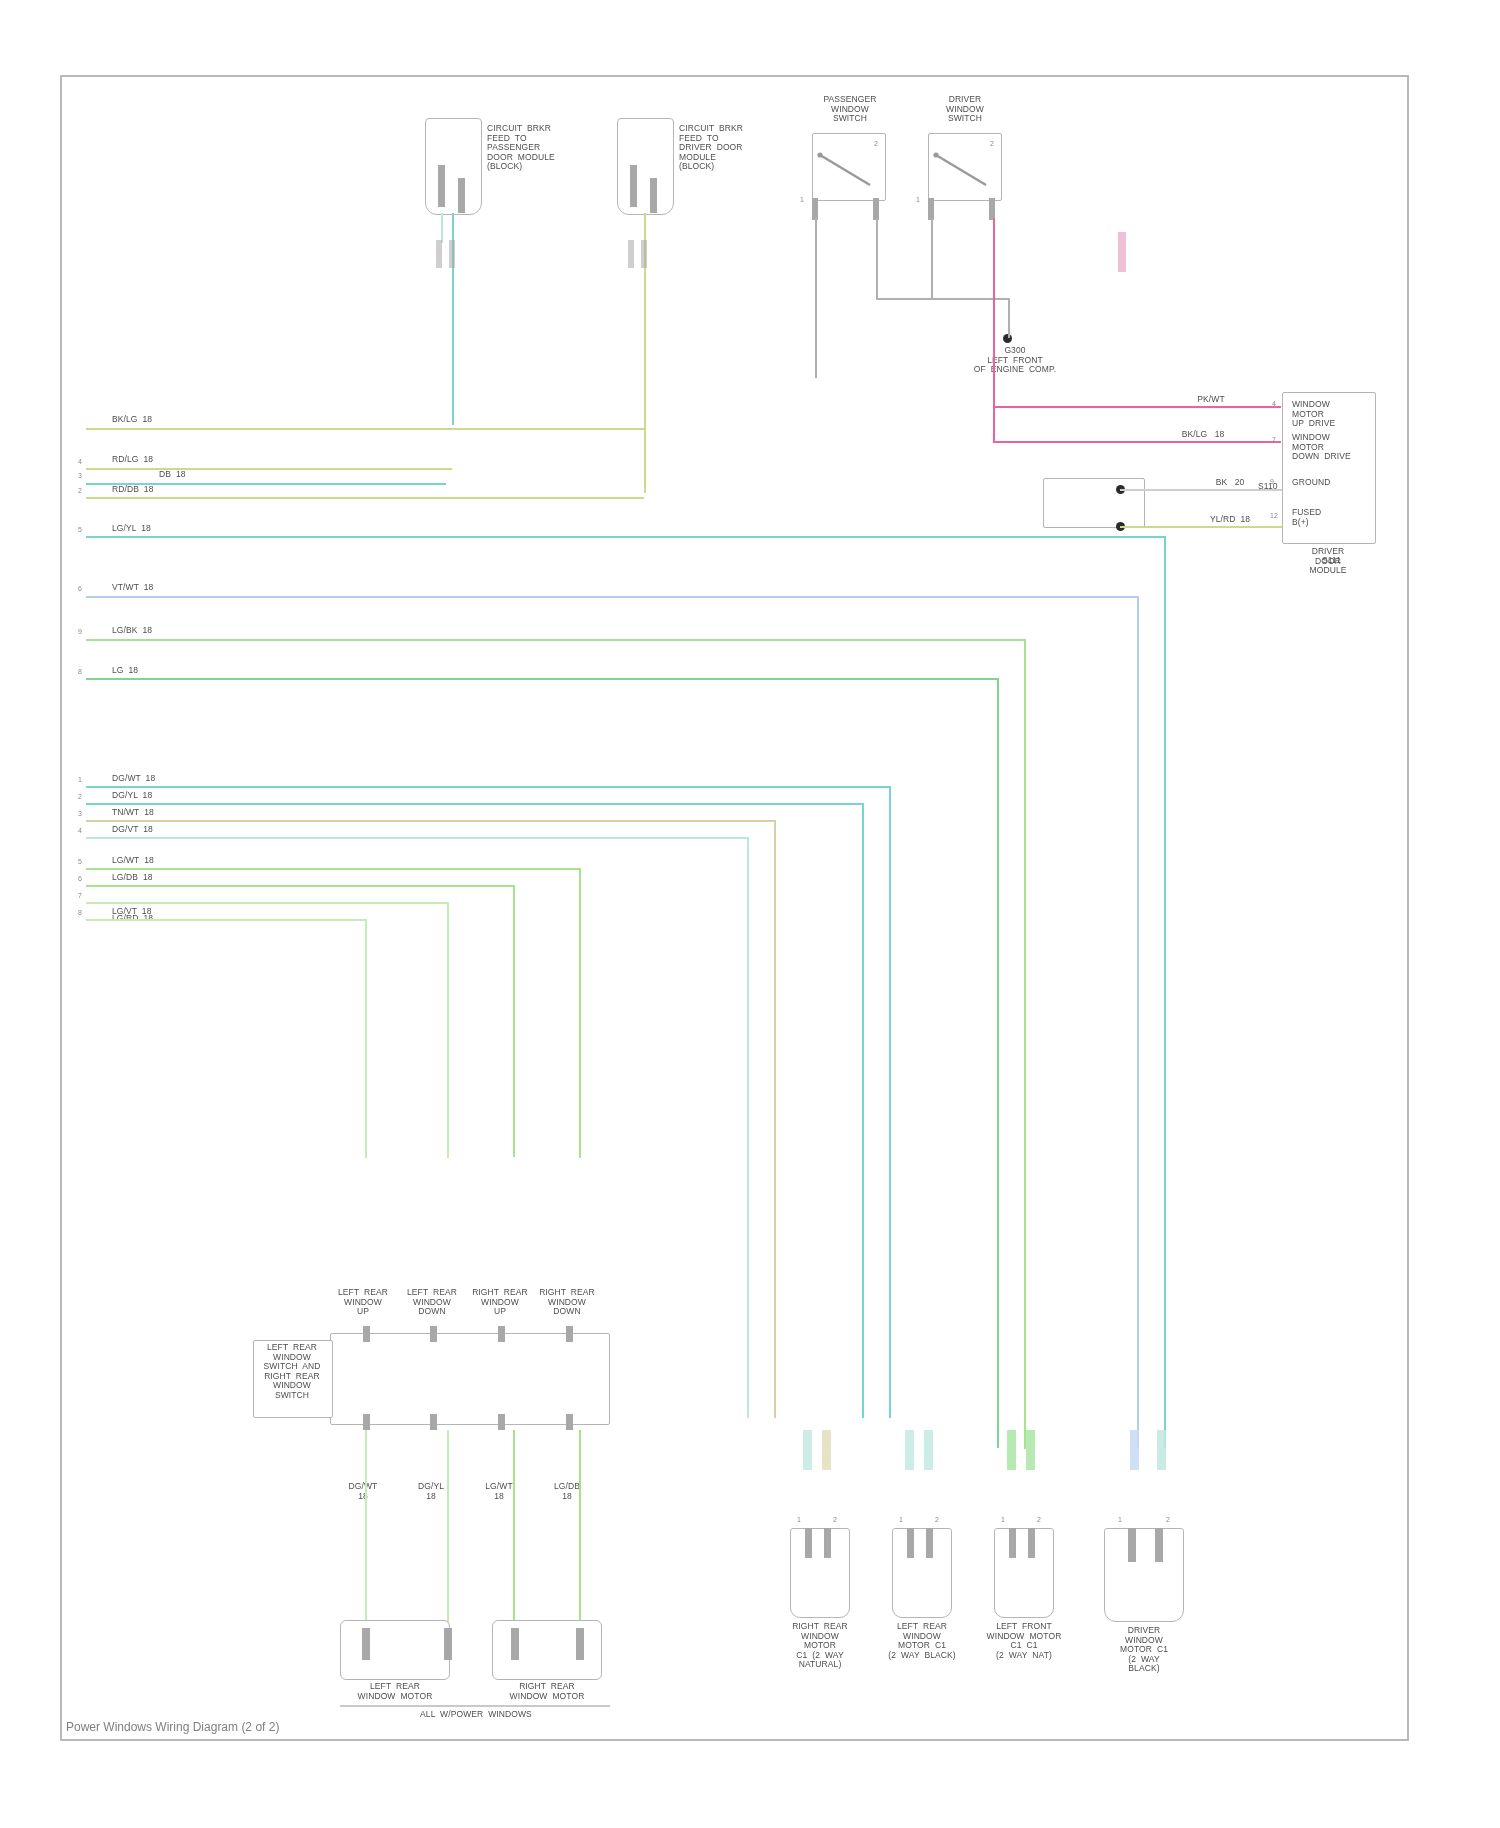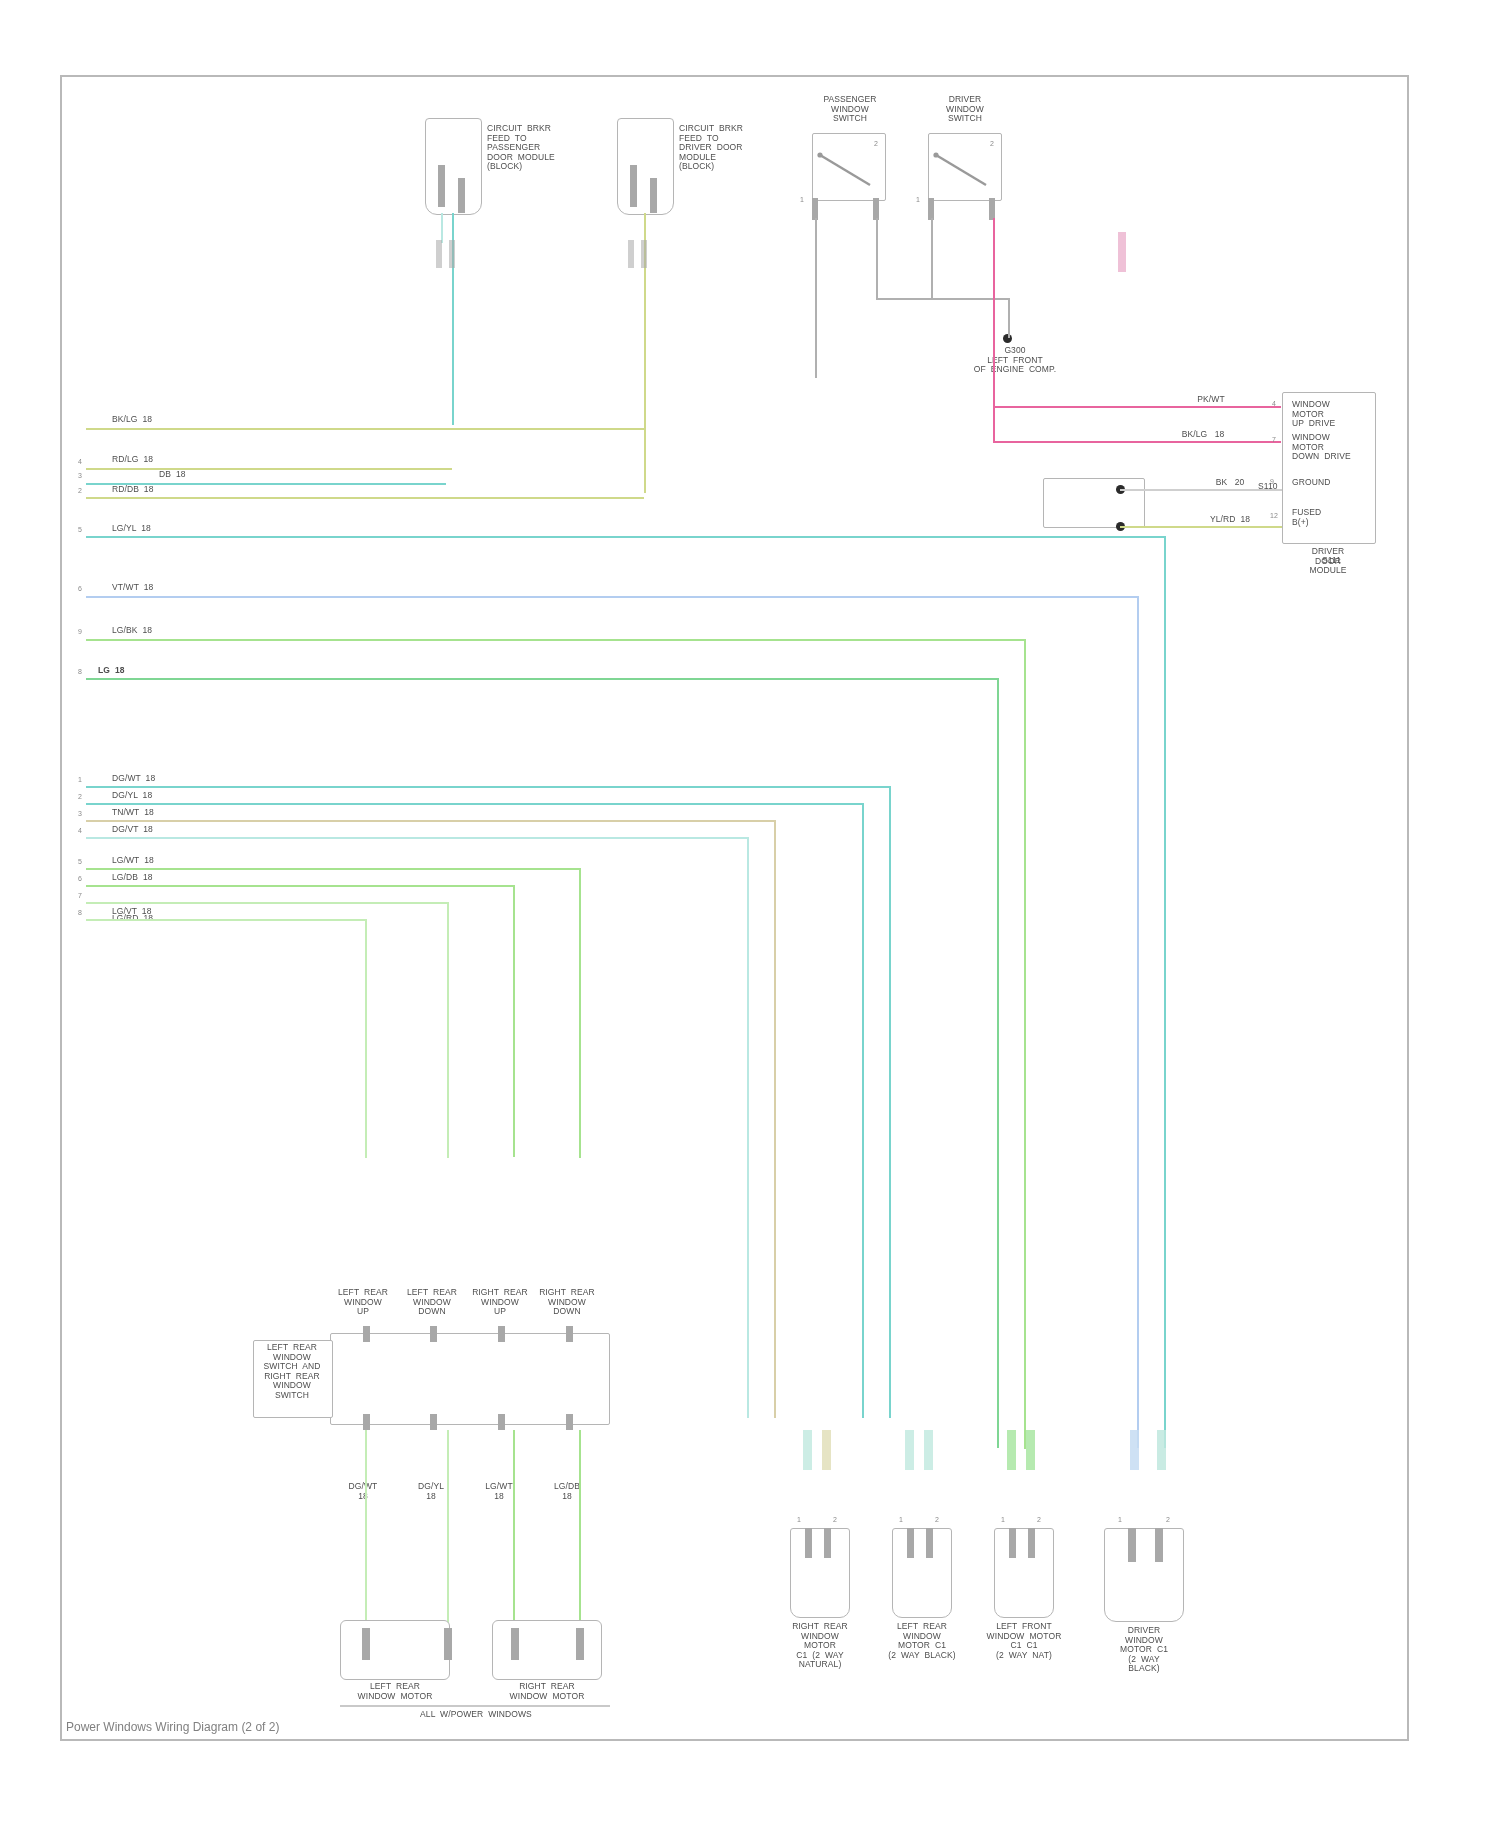--- a/index.html
+++ b/index.html
@@ -155,21 +155,21 @@
   <div class="lbl" style="left:112px;top:583px;">VT/WT  18</div>
   <div class="wire wh" style="left:86px;top:596px;width:1053px;border-top-color:#b3cdf0;"></div>
   <div class="wire wv" style="left:1137px;top:596px;height:852px;border-left-color:#b3cdf0;"></div>
 
   <div class="cnum" style="left:78px;top:628px;">9</div>
   <div class="lbl" style="left:112px;top:626px;">LG/BK  18</div>
   <div class="wire wh" style="left:86px;top:639px;width:940px;border-top-color:#a6e38f;"></div>
   <div class="wire wv" style="left:1024px;top:639px;height:810px;border-left-color:#a6e38f;"></div>
 
   <div class="cnum" style="left:78px;top:668px;">8</div>
-  <div class="lbl" style="left:98px;top:666px;font-weight:bold;">LG  18</div>
+  <div class="lbl" style="left:112px;top:666px;">LG  18</div>
   <div class="wire wh" style="left:86px;top:678px;width:913px;border-top-color:#7fd694;"></div>
   <div class="wire wv" style="left:997px;top:678px;height:770px;border-left-color:#7fd694;"></div>
 
   <div class="cnum" style="left:78px;top:776px;">1</div>
   <div class="lbl" style="left:112px;top:774px;">DG/WT  18</div>
   <div class="wire wh" style="left:86px;top:786px;width:805px;border-top-color:#79d4cd;"></div>
   <div class="wire wv" style="left:889px;top:786px;height:632px;border-left-color:#79d4cd;"></div>
 
   <div class="cnum" style="left:78px;top:793px;">2</div>
   <div class="lbl" style="left:112px;top:791px;">DG/YL  18</div>

